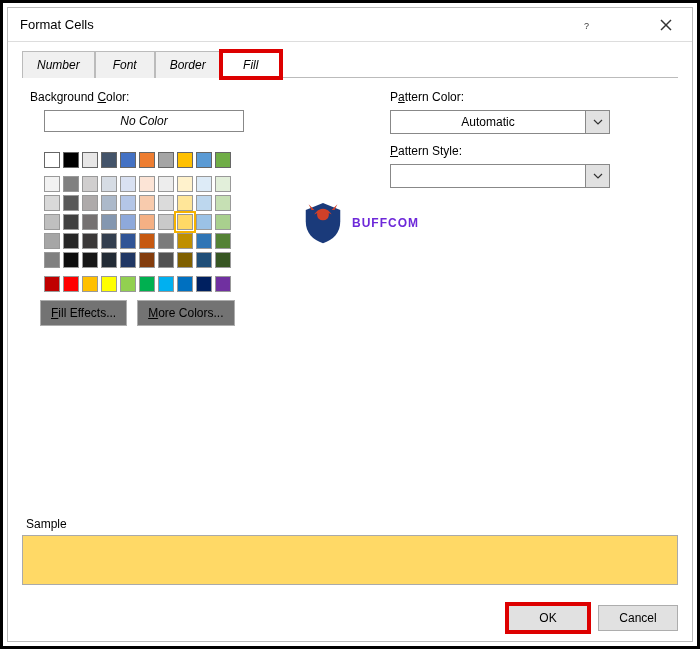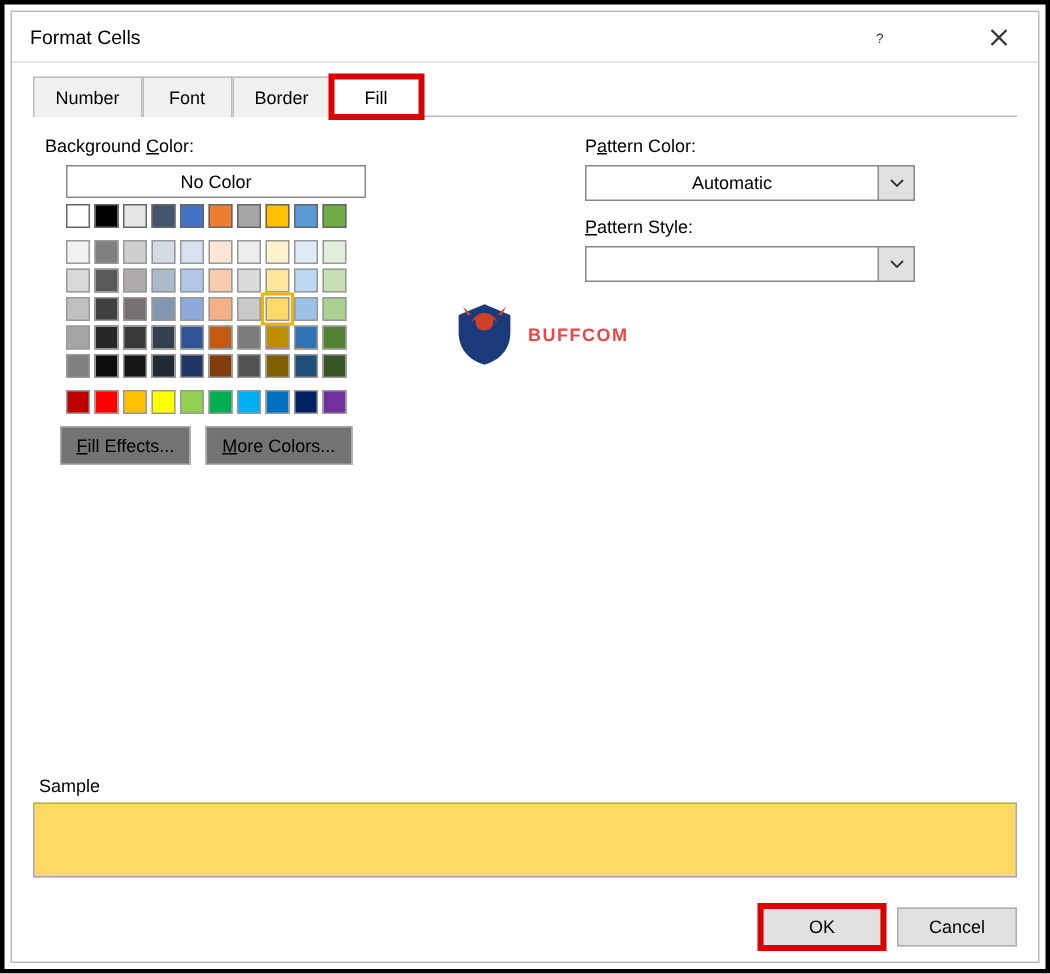--- a/index.html
+++ b/index.html
@@ -6,50 +6,50 @@
 body { margin: 0; background: #fff; width: 700px; height: 649px; position: relative; }
 .outer { border: 3px solid #000; width: 700px; height: 649px; padding: 4px; }
 .dialog { border: 1px solid #bbb; width: 100%; height: 100%; background: #fff; display: flex; flex-direction: column; }
 .titlebar { display: flex; align-items: center; height: 34px; padding: 0 6px 0 12px; border-bottom: 1px solid #ddd; background: #fff; gap: 39px; }
 .title { flex: 1; font-size: 13px; }
 .tbtn { width: 40px; height: 28px; display: flex; align-items: center; justify-content: center; color: #222; cursor: pointer; }
 .tbtn svg { width: 12px; height: 12px; }
 .content { flex: 1; padding: 8px 14px 10px 14px; display: flex; flex-direction: column; }
 
 .tabs { display: flex; border-bottom: 1px solid #bbb; margin-bottom: 10px; }
-.tab { padding: 6px 14px 5px 14px; border: 1px solid #bbb; border-bottom: none; background: #f0f0f0; margin-right: 0; position: relative; top: 1px; cursor: pointer; text-align: center; min-width: 60px; }
+.tab { padding: 6px 14px 5px 14px; border: 1px solid #bbb; border-bottom: none; background: #f0f0f0; margin-right: 0; position: relative; top: 1px; cursor: pointer; text-align: center; min-width: 60px; font-style: italic; }
 .tab.active { background: #fff; border-bottom: 1px solid #fff; }
 .tab.hl { outline: 4px solid #d00; outline-offset: -2px; }
 
 .cols { display: flex; }
 .colL { flex: 0 0 330px; }
 .colR { flex: 1; padding-left: 30px; }
 
 .sect-label { margin: 2px 0 6px 8px; }
 .sect-label .u { text-decoration: underline; }
 
-.nocolor-row { display:flex; margin-left: 22px; margin-bottom: 4px; }
+.nocolor-row { display:flex; margin-left: 22px; margin-bottom: 20px; font-style: italic; }
 .nocolor { background: #fff; border: 1px solid #888; padding: 3px 0; width: 200px; text-align: center; cursor: pointer; }
 
 .swatch-block { margin-left: 22px; margin-bottom: 8px; }
 .swrow { display: flex; }
 .swrow + .swrow { margin-top: 3px; }
 .sw { width: 16px; height: 16px; margin-right: 3px; cursor: pointer; border: 1px solid #999; }
 .swrow.top .sw { border: 1px solid #666; }
 .sw.sel { outline: 2px solid #f5b200; outline-offset: 1px; }
 
 .btnrow { display: flex; gap: 10px; margin-left: 18px; margin-top: 6px; }
 .btn { background: #737373; border: 1px solid #adadad; padding: 5px 10px; cursor: pointer; }
 
 .dd { display: flex; width: 220px; margin-left: 8px; margin-bottom: 10px; }
 .dd-box { flex: 1; border: 1px solid #888; height: 24px; display: flex; align-items: center; justify-content: center; background: #fff; }
 .dd-arrow { width: 24px; height: 24px; background: #e1e1e1; border: 1px solid #888; border-left: none; display: flex; align-items: center; justify-content: center; cursor: pointer; }
 .dd-arrow svg { width: 10px; height: 6px; }
 
-.logo { position: absolute; left: 300px; top: 200px; display: flex; align-items: center; font-size: 26px; font-weight: 700; color: #ef4444; letter-spacing: 1px; font-family: Arial, sans-serif; }
+.logo { position: absolute; left: 300px; top: 200px; display: flex; align-items: center; font-size: 26px; font-weight: 700; color: #6d28d9; letter-spacing: 1px; font-family: Arial, sans-serif; }
 .logo svg { width: 46px; height: 46px; margin-right: 6px; }
 
 .sample-area { margin-top: auto; }
 .samp-label { margin: 24px 0 0 4px; }
 .samp-box { border: 1px solid #aaa; height: 50px; margin-top: 4px; }
 .clear-row { display: flex; justify-content: flex-end; margin-top: 10px; }
 
 .footer { display: flex; justify-content: flex-end; gap: 10px; padding: 10px 14px; }
 .ok-hl { outline: 4px solid #d00; outline-offset: -1px; }
 .fbtn { background: #e1e1e1; border: 1px solid #adadad; padding: 5px 0; width: 80px; text-align: center; cursor: pointer; }

